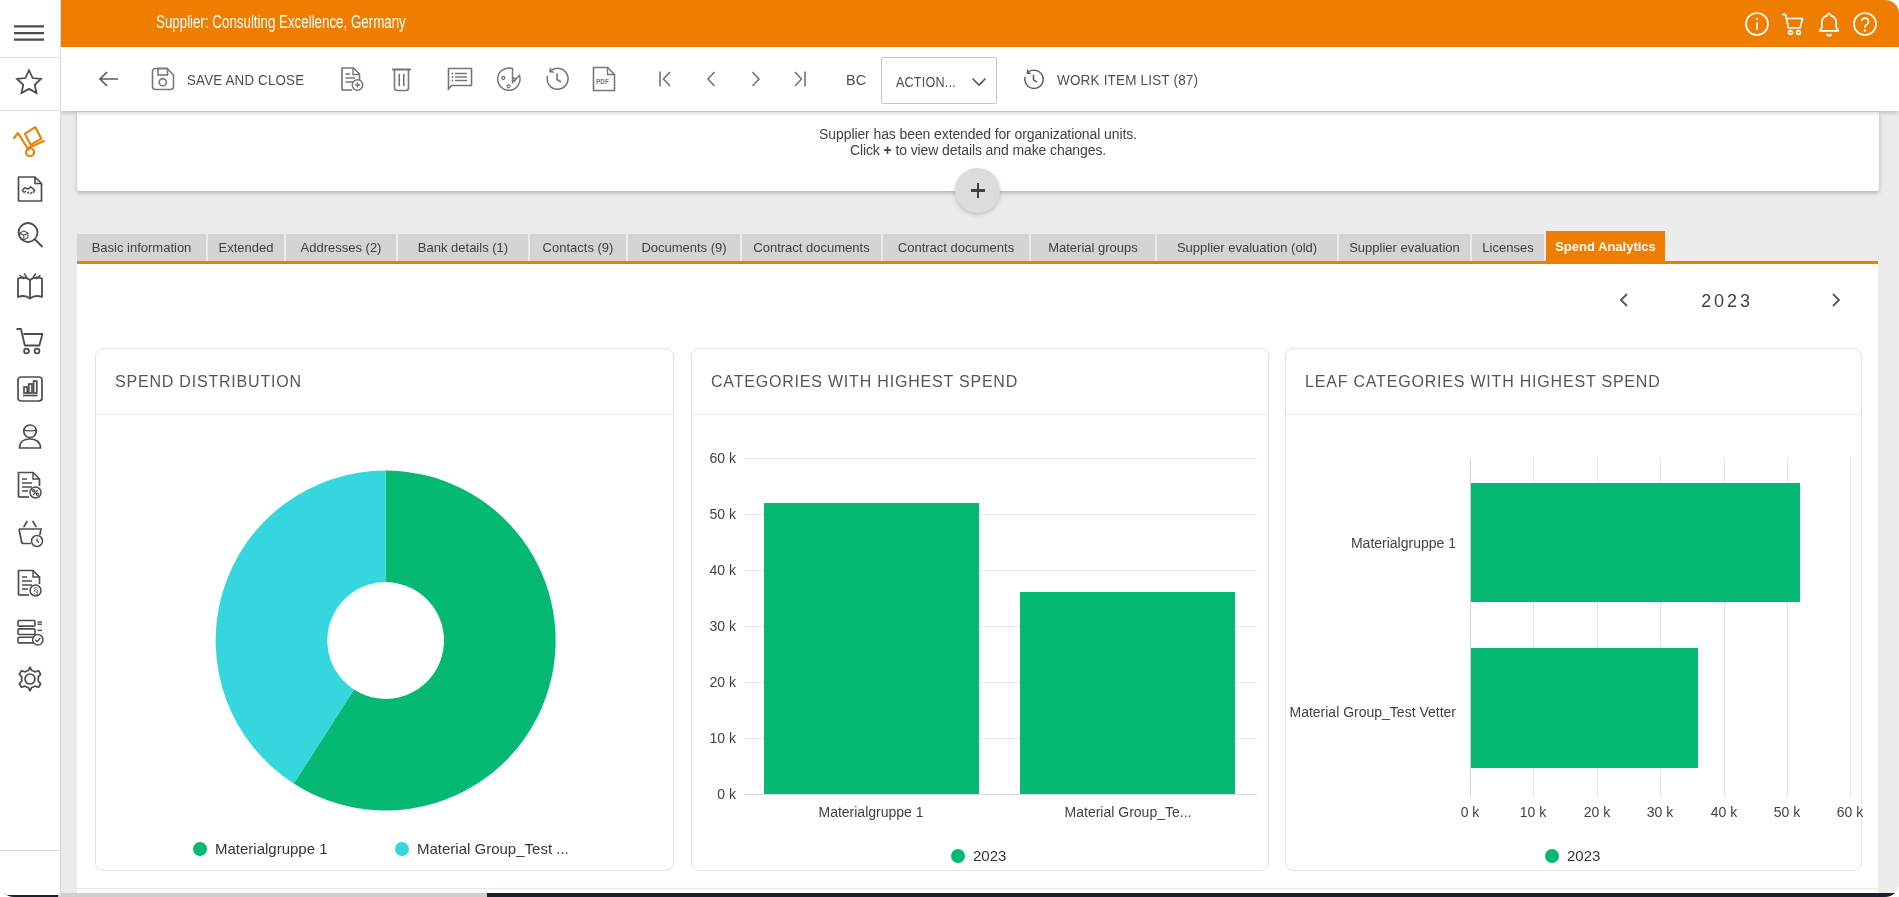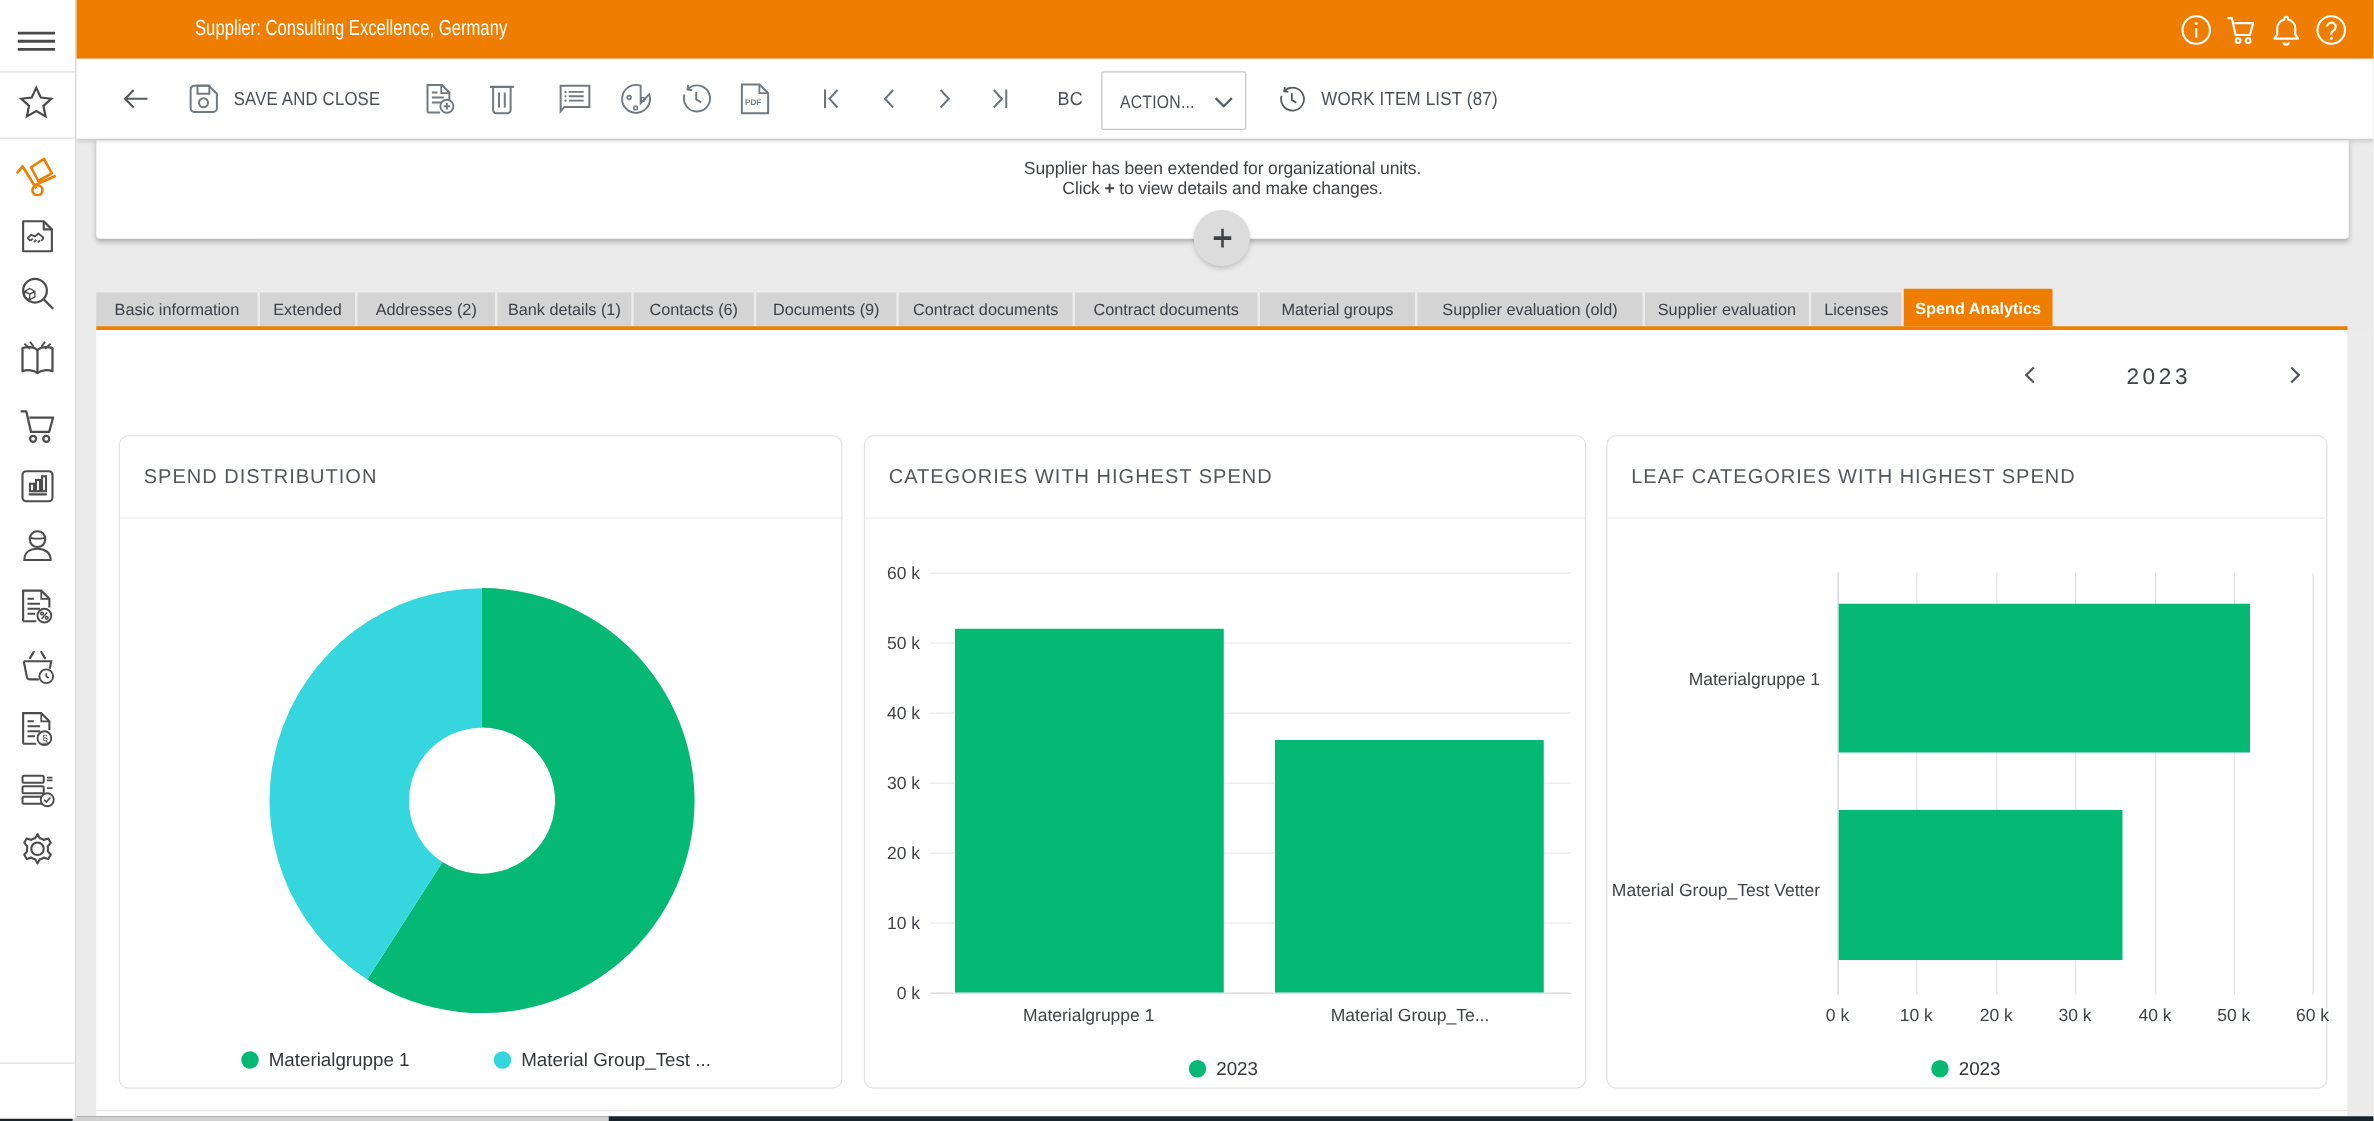--- a/index.html
+++ b/index.html
@@ -1,18 +1,18 @@
 <!DOCTYPE html>
 <html><head>
 <meta charset="utf-8">
 <style>
   * { margin:0; padding:0; box-sizing:border-box; }
   html,body { width:1899px; height:897px; overflow:hidden; background:#fff; }
   body { font-family:"Liberation Sans", sans-serif; }
-  #app { position:relative; width:1899px; height:897px; overflow:hidden; background:#ebebeb; }
+  #app { position:relative; width:1899px; height:897px; overflow:hidden; background:#ebebeb;border-radius:14px; }
   .abs { position:absolute; }
 
   
   #hdr { left:61px; top:0; width:1838px; height:47px; background:#ef7d00; }
   #hdr .title { position:absolute; left:95px; top:12px; color:#fff; font-size:17.5px; font-weight:500; letter-spacing:0px; transform:scaleX(0.762); transform-origin:left center; white-space:nowrap; }
   .hico { position:absolute; top:11px; width:26px; height:26px; }
 
   
   #tbar { left:61px; top:47px; width:1838px; height:64px; background:#fff; box-shadow:0 2px 4px rgba(0,0,0,0.18); z-index:5; }
   .tico { position:absolute; top:0; }
@@ -172,22 +172,22 @@
   <div class="abs" id="panel">
     <div class="l1">Supplier has been extended for organizational units.</div>
     <div class="l2">Click <b>+</b> to view details and make changes.</div>
   </div>
   <div class="abs" id="plus"></div>
 
   <div class="abs" id="tabs">
     <div class="tab" style="width:129px">Basic information</div>
     <div class="tab" style="width:76px">Extended</div>
     <div class="tab" style="width:110px">Addresses (2)</div>
-    <div class="tab" style="width:107px">Bank details (1)</div>
-    <div class="tab" style="width:96px">Contacts (6)</div>
+    <div class="tab" style="width:130px">Bank details (1)</div>
+    <div class="tab" style="width:96px">Contacts (9)</div>
     <div class="tab" style="width:112px">Documents (9)</div>
     <div class="tab" style="width:139px">Contract documents</div>
     <div class="tab" style="width:146px">Contract documents</div>
     <div class="tab" style="width:124px">Material groups</div>
     <div class="tab" style="width:180px">Supplier evaluation (old)</div>
     <div class="tab" style="width:131px">Supplier evaluation</div>
     <div class="tab" style="width:72px">Licenses</div>
     <div class="tab act" style="width:119px">Spend Analytics</div>
   </div>
   <div class="abs" id="tabline"></div>

